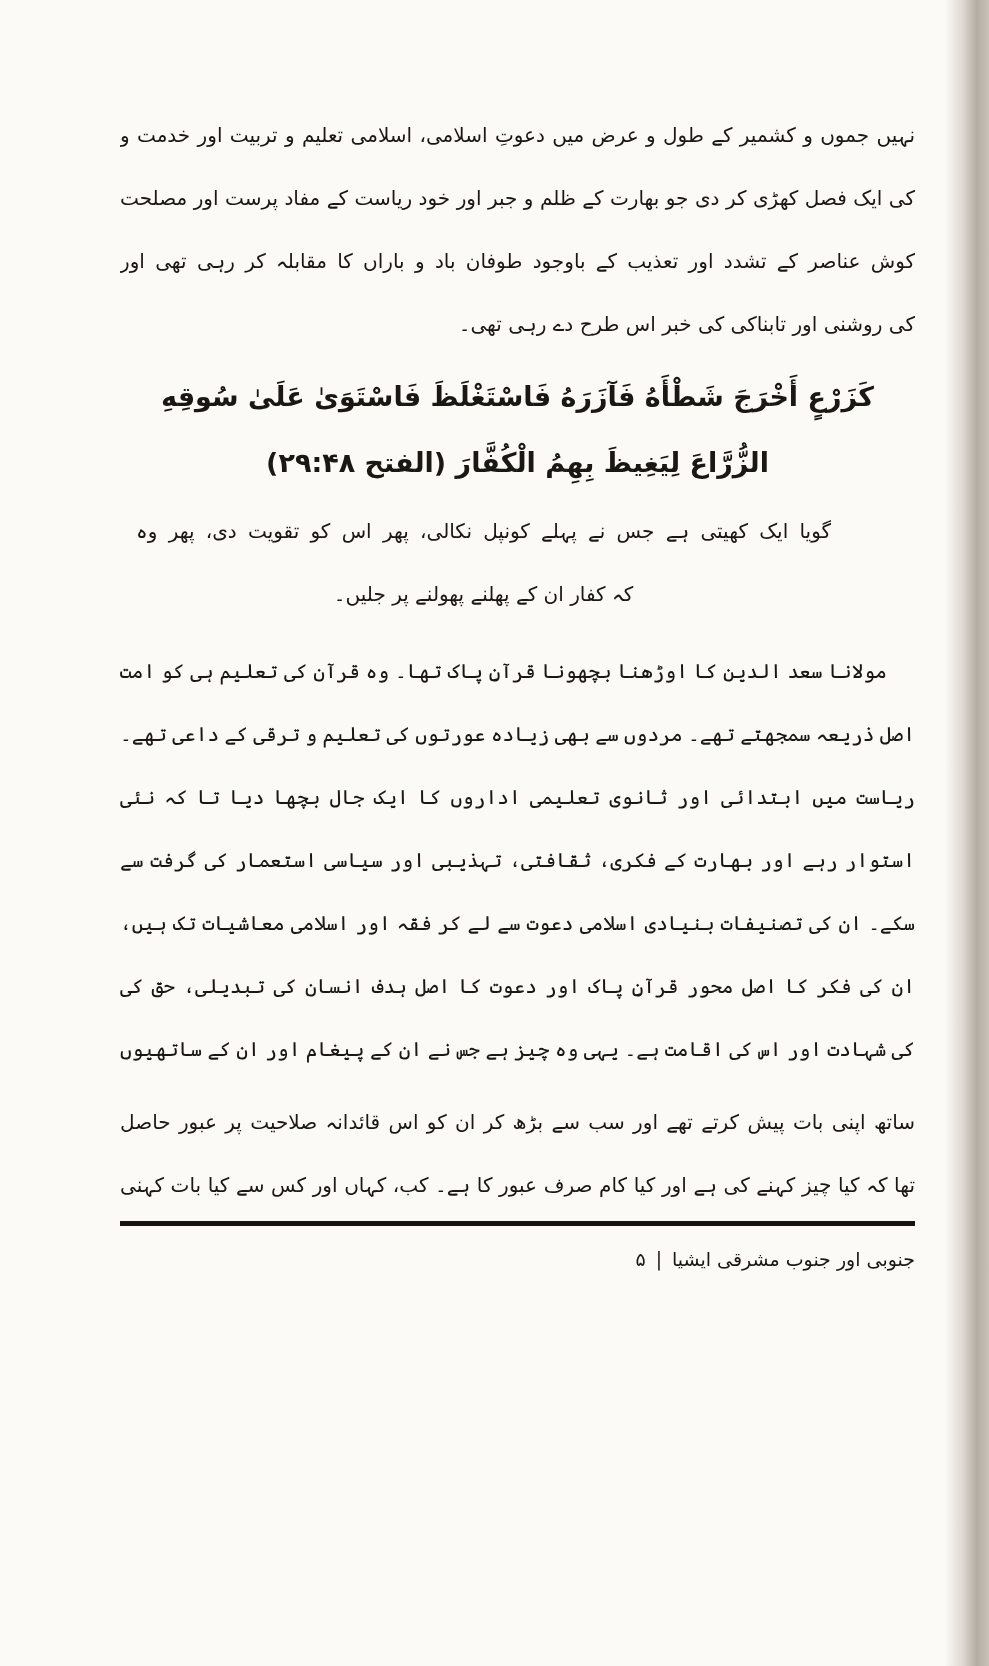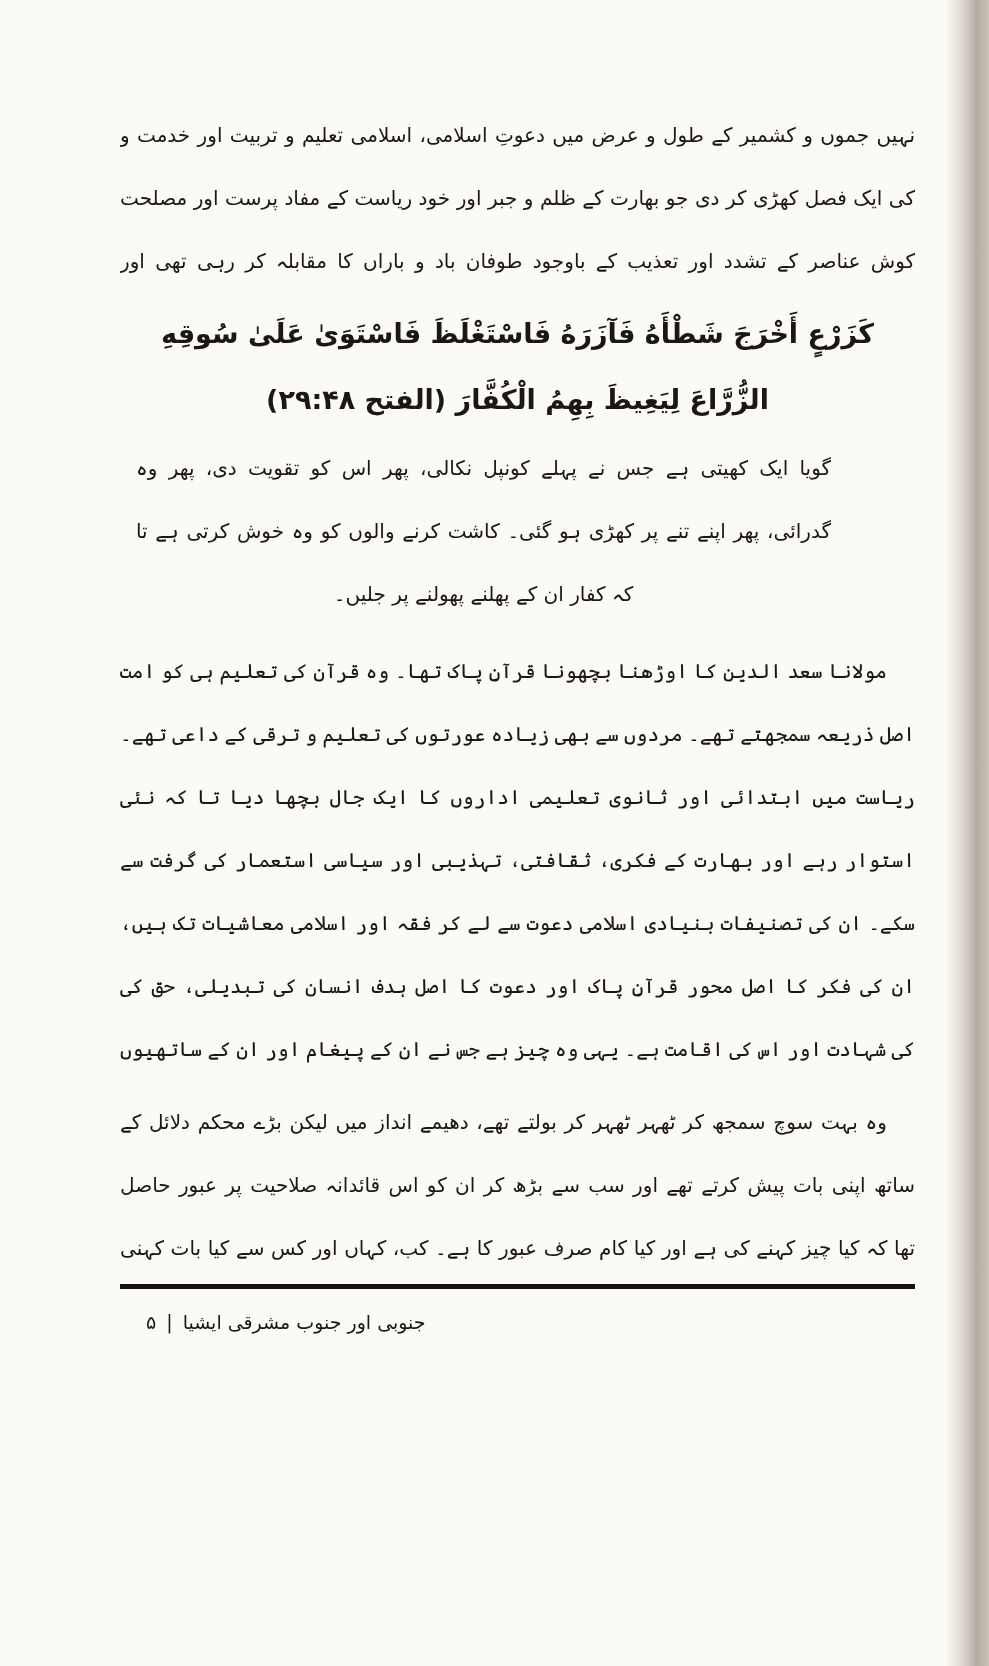--- a/index.html
+++ b/index.html
@@ -61,63 +61,61 @@
   .footer-rule{
     margin-top:4px;
     height:5px;
     background:#171310;
     border:none;
   }
   .page-footer{
     margin-top:16px;
     font-size:19px;
     line-height:34px;
-    text-align:left;            
+    text-align:right;            
     padding-left:0;
     direction:rtl;
-    margin-left:26px;
   }
   .page-footer .sep{ margin:0 10px; }
 </style>
 </head>
 <body>
 
 <div class="page">
 
   <div class="column">
 
     <div>
       <div class="line">نہیں جموں و کشمیر کے طول و عرض میں دعوتِ اسلامی، اسلامی تعلیم و تربیت اور خدمت و تعاون</div>
       <div class="line">کی ایک فصل کھڑی کر دی جو بھارت کے ظلم و جبر اور خود ریاست کے مفاد پرست اور مصلحت</div>
       <div class="line">کوش عناصر کے تشدد اور تعذیب کے باوجود طوفان باد و باراں کا مقابلہ کر رہی تھی اور مستقبل</div>
+      <div class="line end">کی روشنی اور تابناکی کی خبر اس طرح دے رہی تھی۔</div>
     </div>
 
     <div class="verse">
       <div class="vline">كَزَرْعٍ أَخْرَجَ شَطْأَهُ فَآزَرَهُ فَاسْتَغْلَظَ فَاسْتَوَىٰ عَلَىٰ سُوقِهِ يُعْجِبُ</div>
       <div class="vline">الزُّرَّاعَ لِيَغِيظَ بِهِمُ الْكُفَّارَ (الفتح ۴۸‏:‏۲۹)</div>
     </div>
 
     <div class="translation">
       <div class="line">گویا ایک کھیتی ہے جس نے پہلے کونپل نکالی، پھر اس کو تقویت دی، پھر وہ</div>
-      <div class="line">گدرائی، پھر اپنے تنے پر کھڑی ہو گئی۔ کاشت کرنے والوں کو وہ خوش کرتی ہے تا</div>
       <div class="line center">کہ کفار ان کے پھلنے پھولنے پر جلیں۔</div>
     </div>
 
     <div class="para2">
       <div class="line indent">مولانا سعد الدین کا اوڑھنا بچھونا قرآنِ پاک تھا۔ وہ قرآن کی تعلیم ہی کو امت کی ترقی کا</div>
       <div class="line">اصل ذریعہ سمجھتے تھے۔ مردوں سے بھی زیادہ عورتوں کی تعلیم و ترقی کے داعی تھے۔ وہ تعلیم ہی</div>
       <div class="line">ریاست میں ابتدائی اور ثانوی تعلیمی اداروں کا ایک جال بچھا دیا تا کہ نئی نسلوں کا رشتہ اسلام سے</div>
       <div class="line">استوار رہے اور بھارت کے فکری، ثقافتی، تہذیبی اور سیاسی استعمار کی گرفت سے ملّت کو بچایا جا</div>
       <div class="line">سکے۔ ان کی تصنیفات بنیادی اسلامی دعوت سے لے کر فقہ اور اسلامی معاشیات تک ہیں، لیکن</div>
       <div class="line">ان کی فکر کا اصل محور قرآنِ پاک اور دعوت کا اصل ہدف انسان کی تبدیلی، حق کی دعوت، دین</div>
       <div class="line">کی شہادت اور اس کی اقامت ہے۔ یہی وہ چیز ہے جس نے ان کے پیغام اور ان کے ساتھیوں اور</div>
     </div>
 
     <div class="para3">
-      <div class="line indent">وہ بہت سوچ سمجھ کر ٹھہر ٹھہر کر بولتے تھے، دھیمے انداز میں لیکن بڑے محکم دلائل کے</div>
       <div class="line">ساتھ اپنی بات پیش کرتے تھے اور سب سے بڑھ کر ان کو اس قائدانہ صلاحیت پر عبور حاصل</div>
       <div class="line">تھا کہ کیا چیز کہنے کی ہے اور کیا کام صرف عبور کا ہے۔ کب، کہاں اور کس سے کیا بات کہنی</div>
     </div>
 
     <div class="footer-rule"></div>
     <div class="page-footer">
       <span>جنوبی اور جنوب مشرقی ایشیا</span><span class="sep">|</span><span>۵</span>
     </div>
 
   </div>

